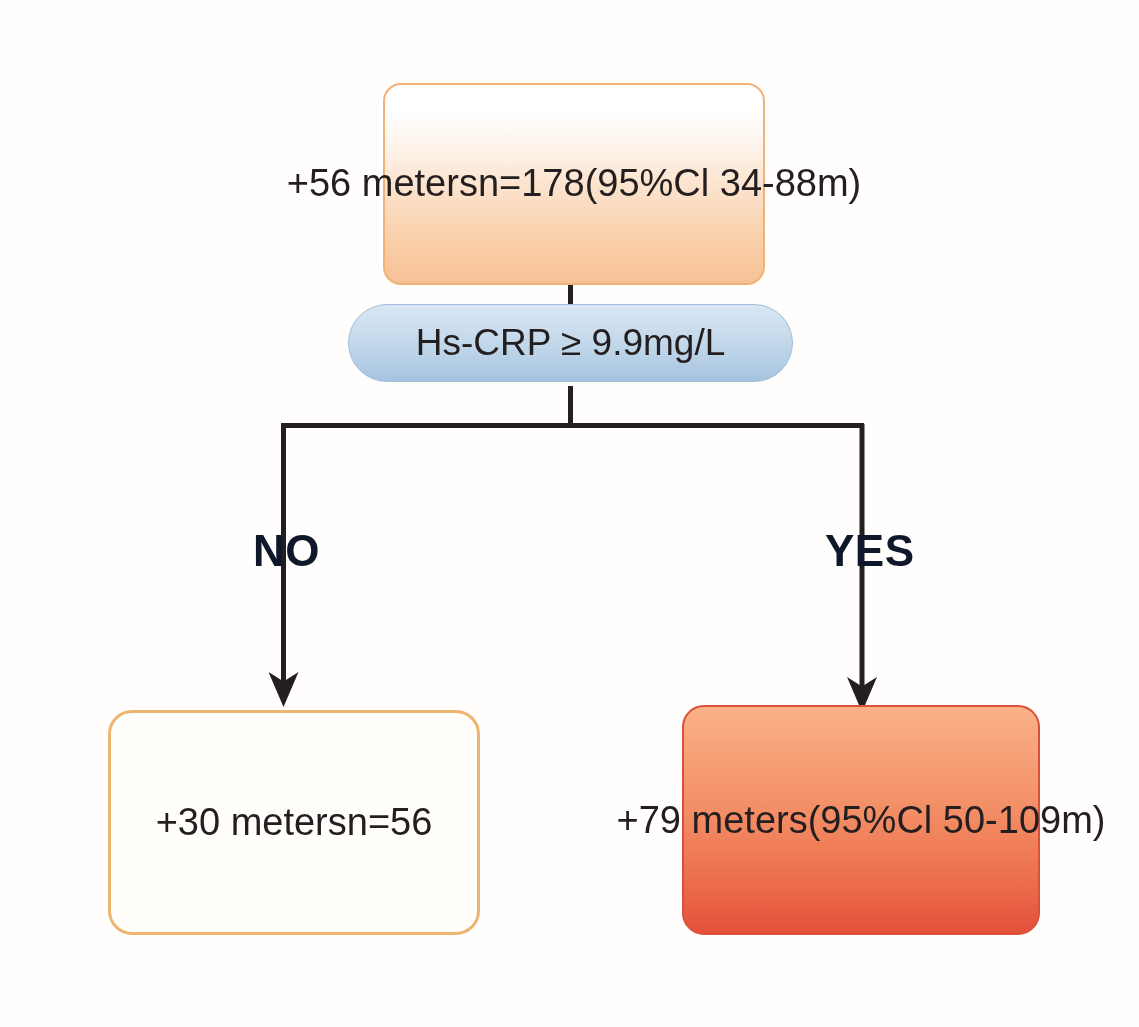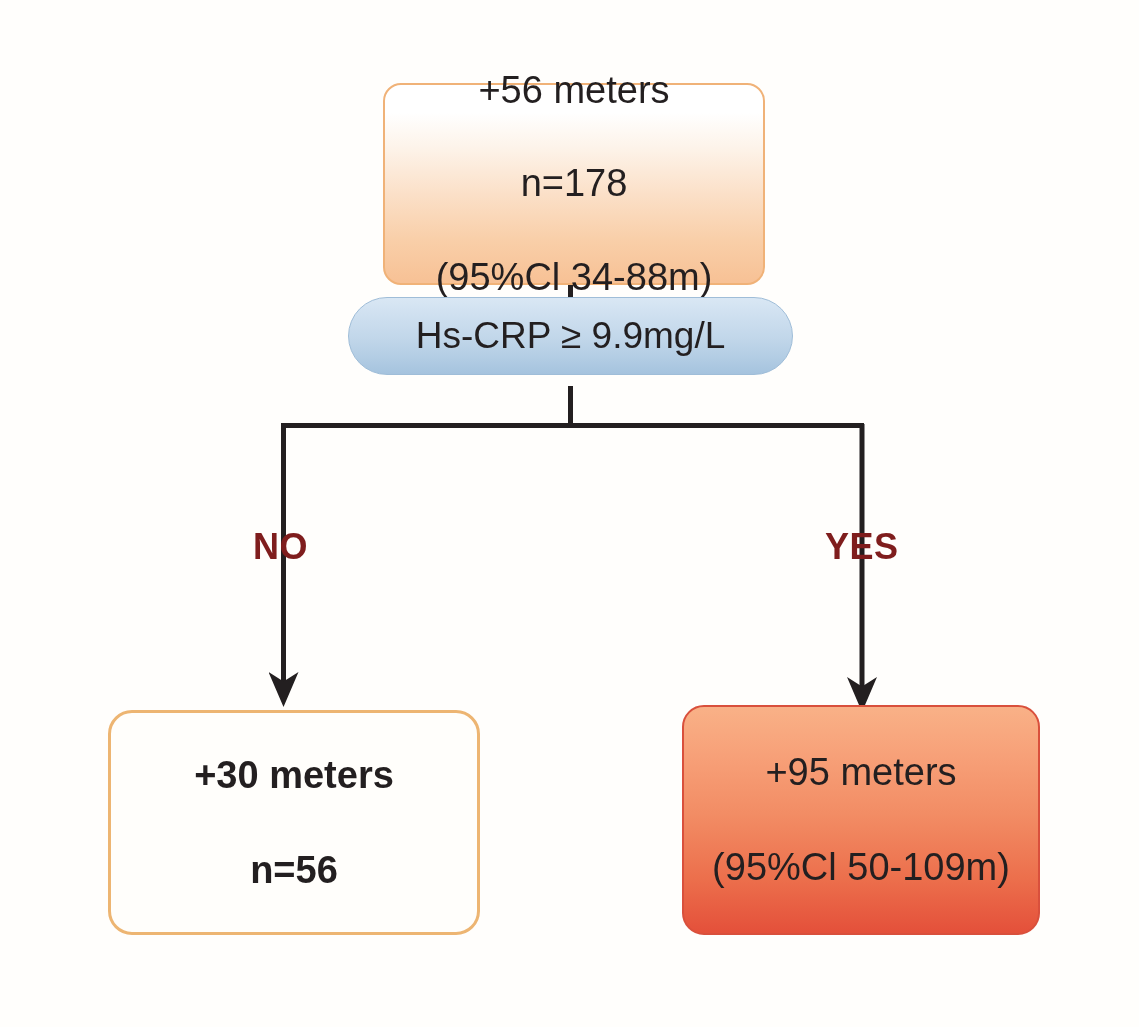--- a/index.html
+++ b/index.html
@@ -16,27 +16,26 @@
   #canvas {
     position: relative;
     width: 1139px;
     height: 1027px;
     background: #fffefc;
   }
   .node {
     position: absolute;
     box-sizing: border-box;
     display: flex;
-    flex-direction: column;
+    flex-direction: row;
     align-items: center;
     justify-content: center;
     text-align: center;
     color: #231f20;
     z-index: 3;
-    gap: 38px;
   }
   .node .line {
     display: block;
     white-space: nowrap;
   }
 
   
   #node-root {
     left: 383px;
     top: 83px;
@@ -47,21 +46,21 @@
     background: linear-gradient(to bottom,
                 #ffffff 0%, #ffffff 14%, #fdf3e9 32%,
                 #fbe0c8 55%, #f9cfa9 78%, #f7c195 100%);
     font-size: 38px;
     line-height: 1.46;
   }
 
   
   #node-decision {
     left: 348px;
-    top: 297px;
+    top: 304px;
     width: 445px;
     height: 78px;
     border: 1.5px solid #9FBDD8;
     border-radius: 39px;
     background: linear-gradient(to bottom,
                 #d9e7f4 0%, #cfe0f0 22%, #c2d7ea 52%,
                 #b3cde4 78%, #a5c3de 100%);
     font-size: 37px;
     line-height: 1.1;
     text-align: right;
@@ -71,44 +70,43 @@
   #node-no-outcome {
     left: 108px;
     top: 710px;
     width: 372px;
     height: 225px;
     border: 3px solid #EDB572;
     border-radius: 24px;
     background: #fffefb;
     font-size: 38px;
     line-height: 1.5;
-    font-weight: bold;
   }
 
   
   #node-yes-outcome {
     left: 682px;
     top: 705px;
     width: 358px;
     height: 230px;
     border: 2px solid #D9503C;
     border-radius: 22px;
     background: linear-gradient(to bottom,
                 #f9b187 0%, #f7a078 22%, #f28c64 48%,
                 #ec6f4c 76%, #e4503a 100%);
     font-size: 38px;
     line-height: 1.5;
   }
 
   
   .branch-label {
     position: absolute;
-    font-size: 36px;
+    font-size: 44px;
     font-weight: bold;
-    color: #7f1d1d;
+    color: #0f172a;
     letter-spacing: 0.5px;
     z-index: 4;
   }
   #label-no  { left: 253px; top: 526px; }
   #label-yes { left: 825px; top: 526px; }
 
   
   #connectors {
     position: absolute;
     left: 0;
@@ -153,17 +151,17 @@
 
   <div class="branch-label" id="label-no">NO</div>
   <div class="branch-label" id="label-yes">YES</div>
 
   <div class="node" id="node-no-outcome">
     <span class="line">+30 meters</span>
     <span class="line">n=56</span>
   </div>
 
   <div class="node" id="node-yes-outcome">
-    <span class="line">+95 meters</span>
+    <span class="line">+79 meters</span>
     <span class="line">(95%Cl 50-109m)</span>
   </div>
 
 </div>
 
 </body></html>

